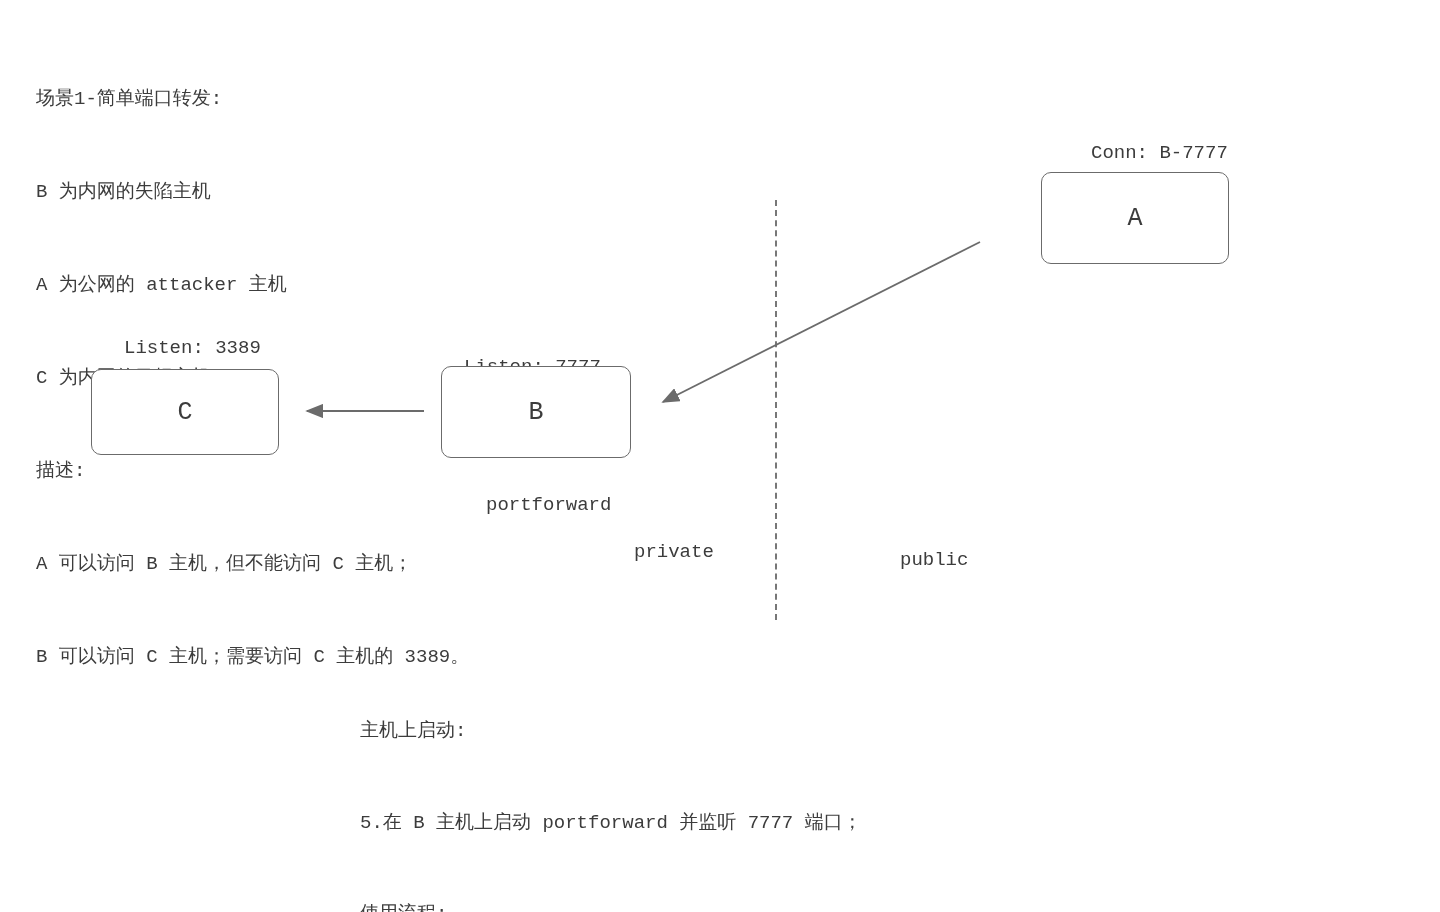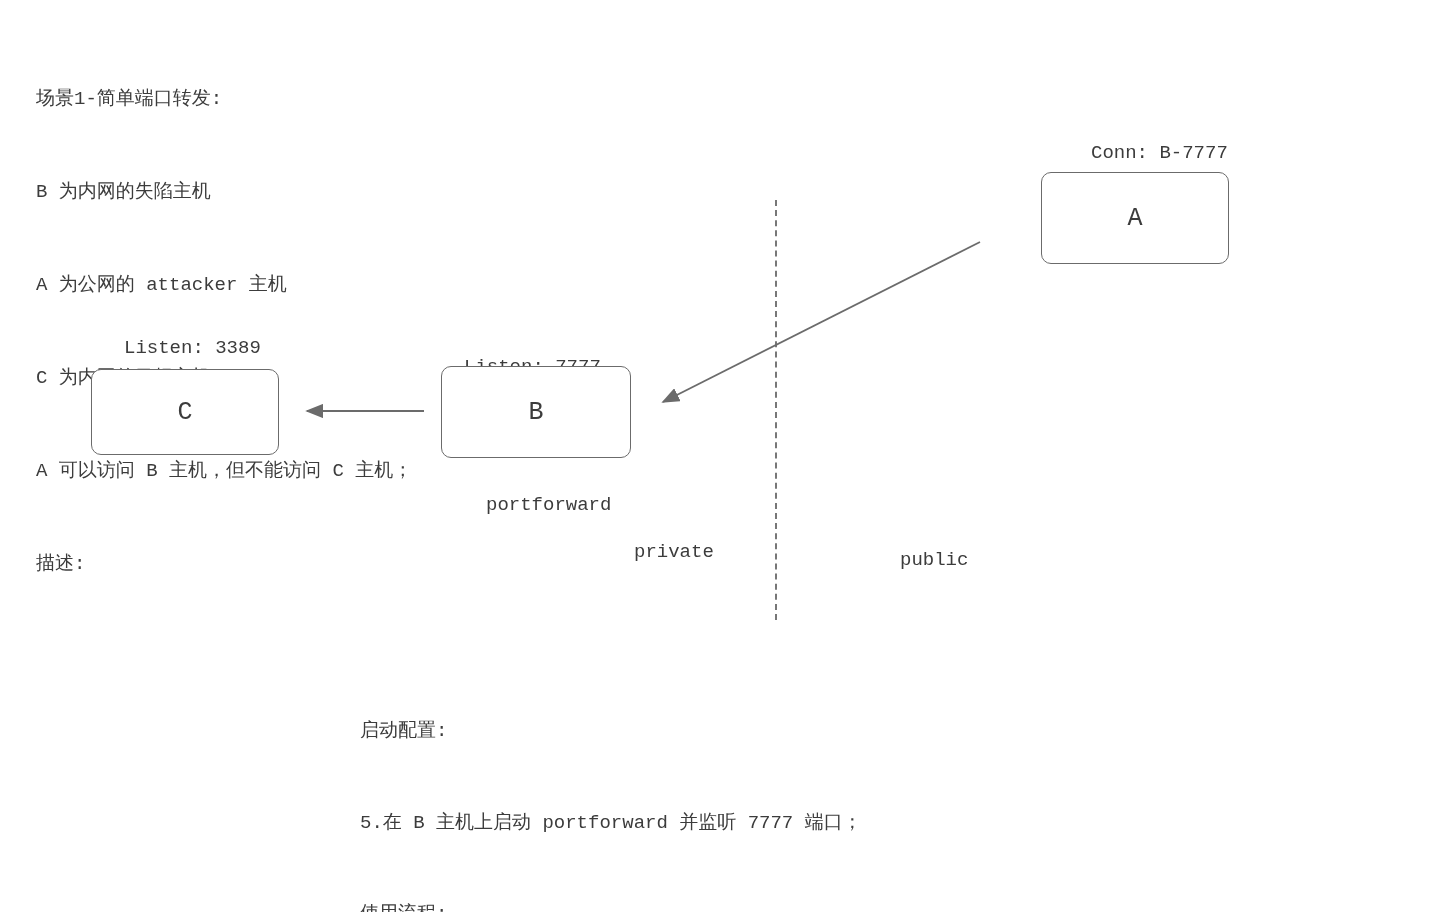--- a/index.html
+++ b/index.html
@@ -86,22 +86,23 @@
 </head>
 <body>
 
 <div class="canvas">
 
   <div class="abs intro">
     <div>场景1-简单端口转发:</div>
     <div>B 为内网的失陷主机</div>
     <div>A 为公网的 attacker 主机</div>
     <div>C 为内网的目标主机</div>
+    <div>描述:</div>
     <div>A 可以访问 B 主机，但不能访问 C 主机；</div>
-    <div>描述:</div>
+    <div>B 可以访问 C 主机；需要访问 C 主机的 3389。</div>
   </div>
 
   <div class="abs label label-conn-a">Conn: B-7777</div>
   <div class="abs node node-a">
     <span>A</span>
   </div>
 
   <div class="abs label label-b-ports">
     <div>Listen: 7777</div>
     <div>Conn: C-3389</div>
@@ -124,21 +125,21 @@
     <defs>
       <marker id="arrowhead" markerWidth="10" markerHeight="8" refX="9" refY="4" orient="auto">
         <path d="M0,0 L10,4 L0,8 Z" fill="#6b6b6b"></path>
       </marker>
     </defs>
     <line x1="980" y1="242" x2="663" y2="402" stroke="#6b6b6b" stroke-width="1.8" marker-end="url(#arrowhead)"></line>
     <line x1="424" y1="411" x2="307" y2="411" stroke="#6b6b6b" stroke-width="1.8" marker-end="url(#arrowhead)"></line>
   </svg>
 
   <div class="abs footer">
-    <div>启动配置:</div>
+    <div>主机上启动:</div>
     <div>5.在 B 主机上启动 portforward 并监听 7777 端口；</div>
     <div>使用流程:</div>
     
     
     
     
     
   </div>
 
 </div>

